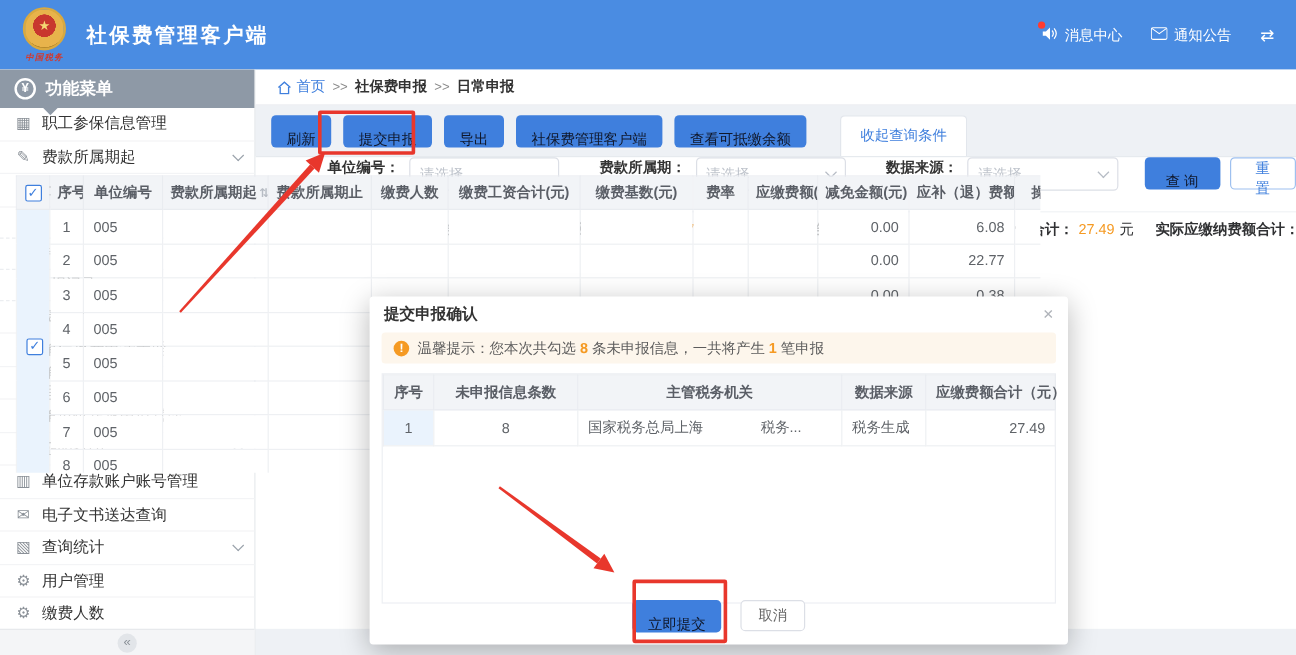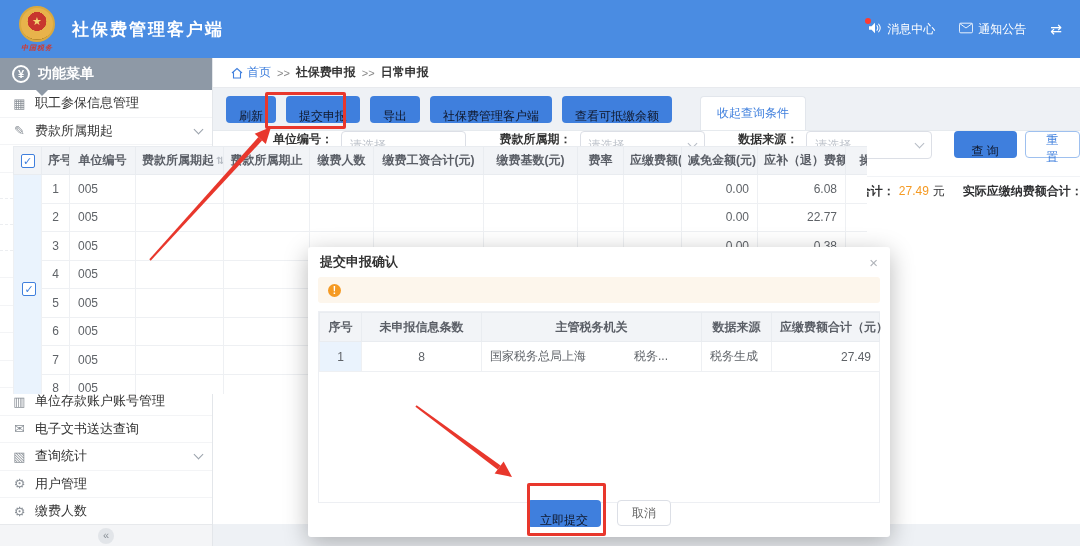--- a/index.html
+++ b/index.html
@@ -430,20 +430,21 @@
     </table>
   </div>
 
   <div class="modal">
     <div class="modal-head">
       <span class="modal-title">提交申报确认</span>
       <span class="modal-close">×</span>
     </div>
     <div class="tip-bar">
       <span class="tip-ic">!</span>
+      <span><span>温馨提示：您本次共勾选 </span><span class="o">8</span><span> 条未申报信息，一共将产生 </span><span class="o">1</span><span> 笔申报</span></span>
     </div>
     <div class="mtbl-wrap">
       <table class="mgrid">
         <colgroup>
             <col style="width:42px">
             <col style="width:120px">
             <col style="width:220px">
             <col style="width:70px">
             <col style="width:108px">
           </colgroup>

